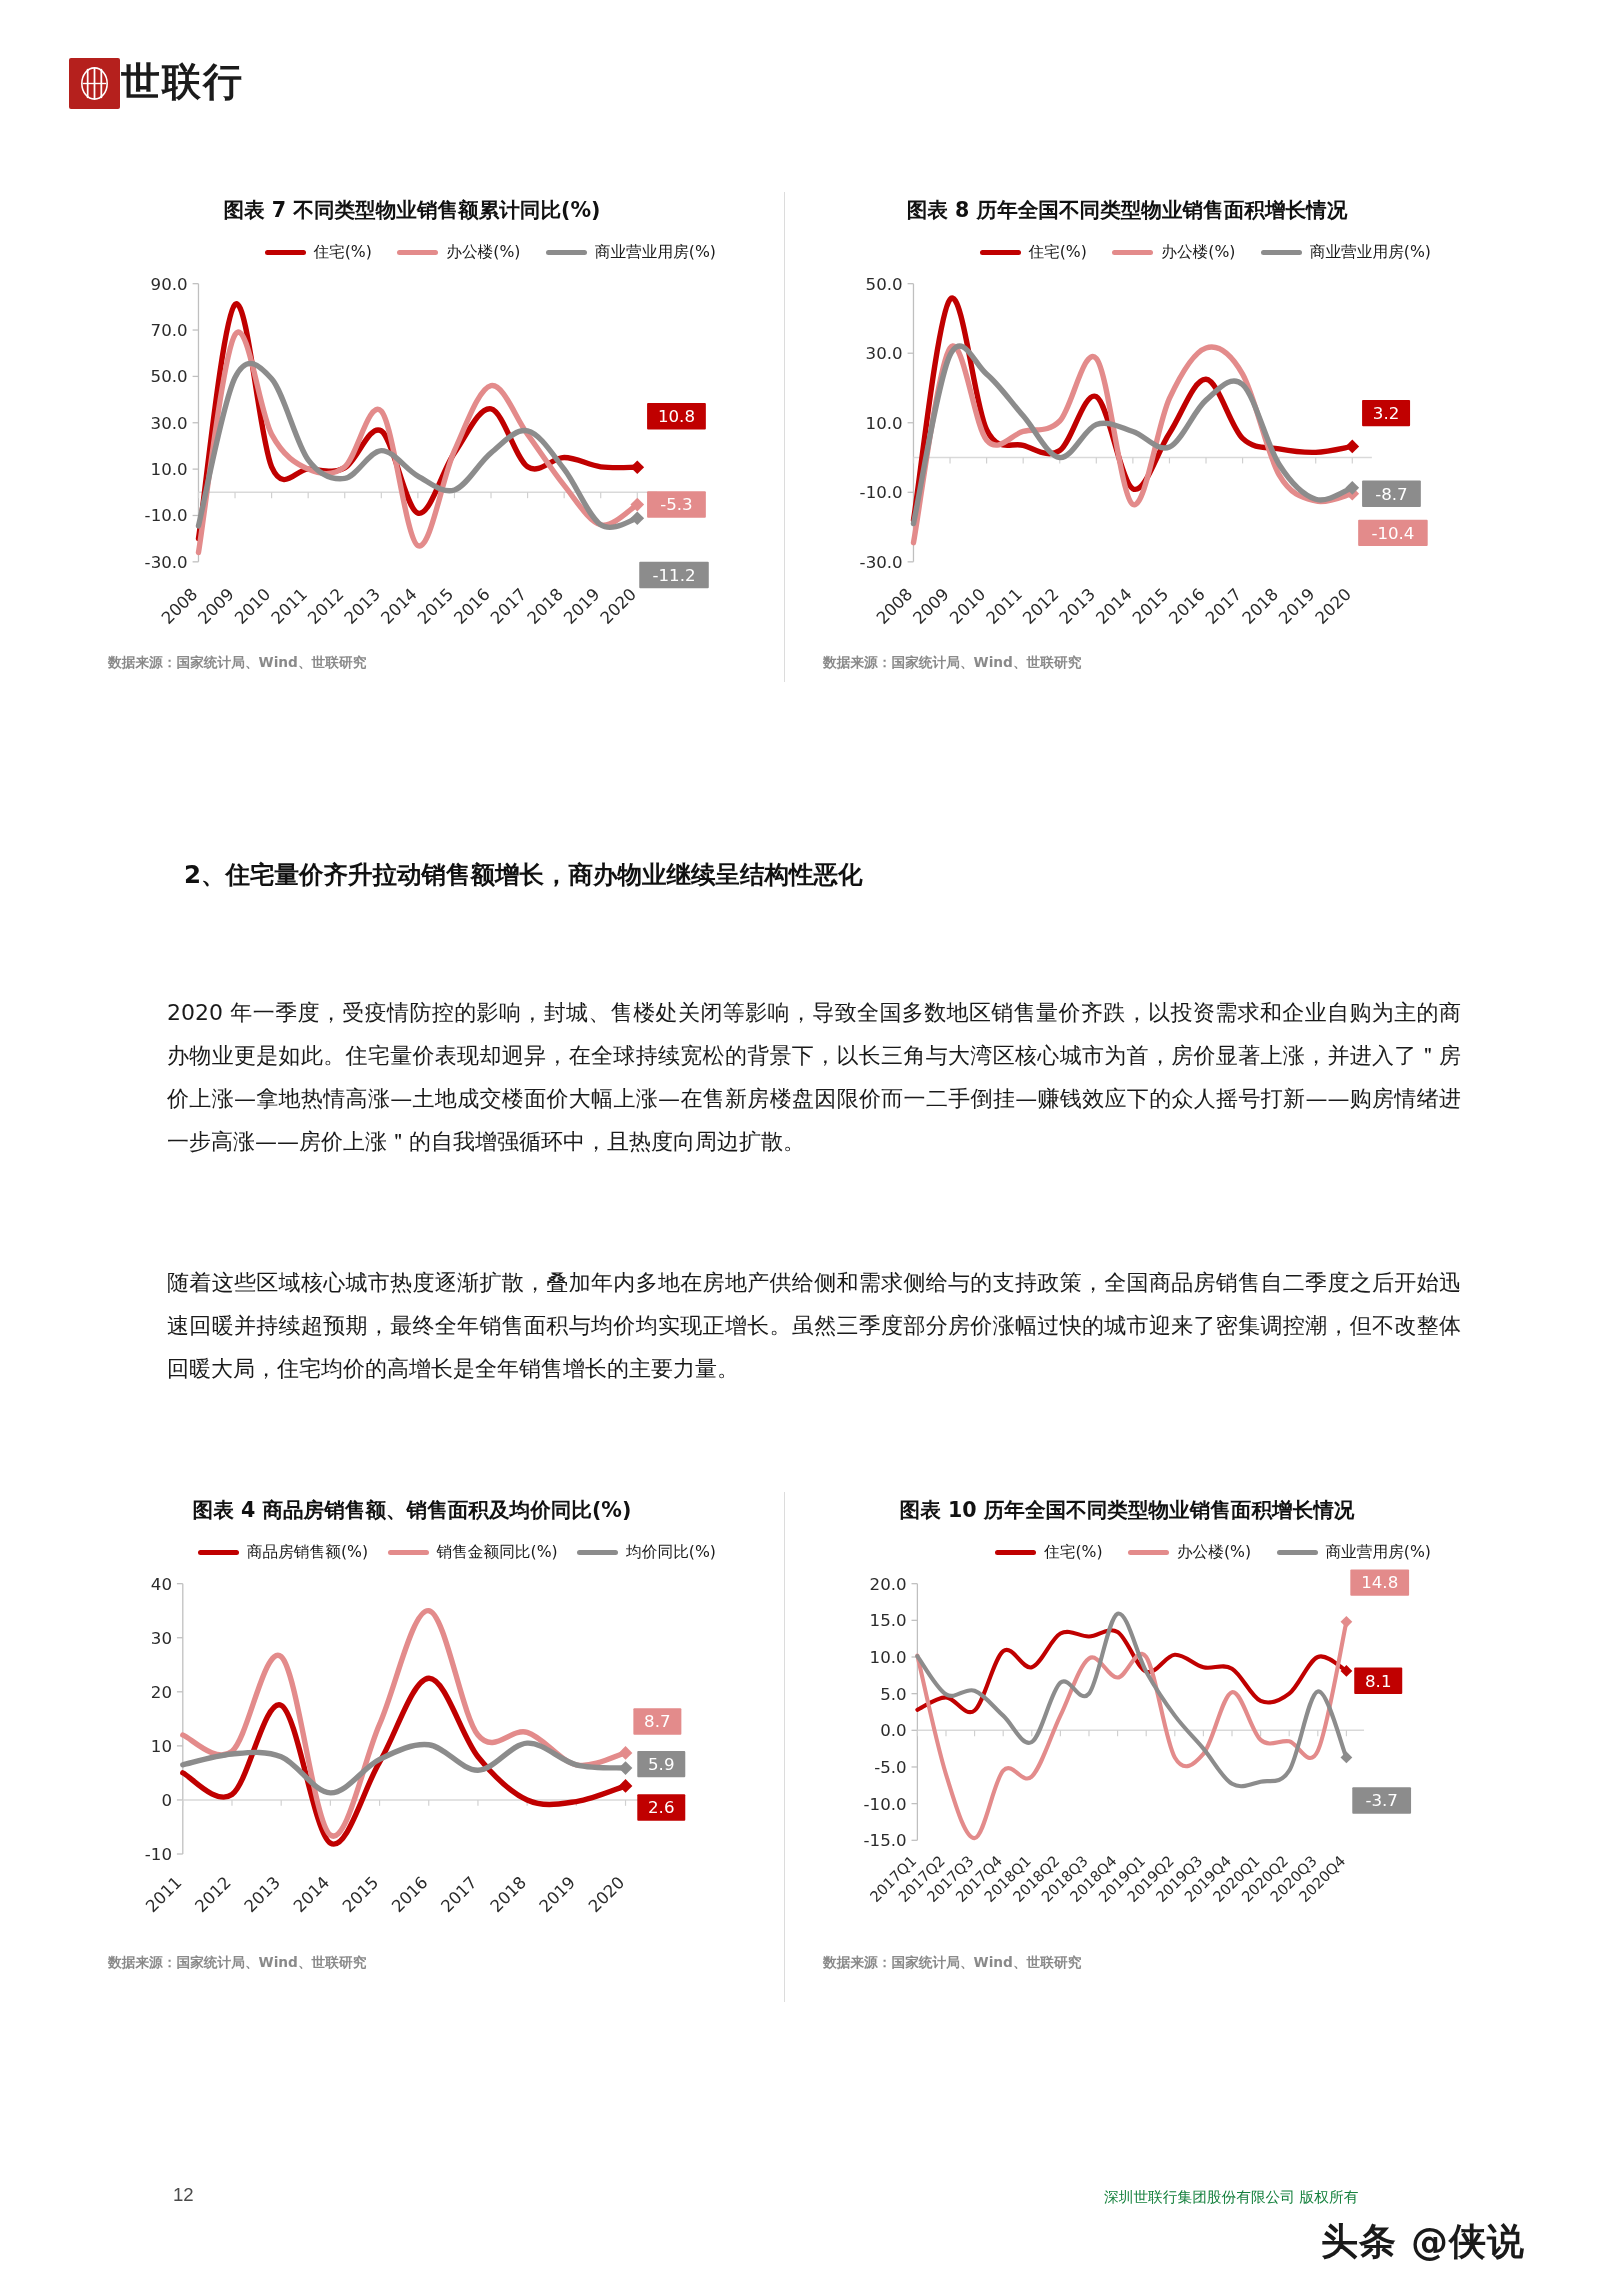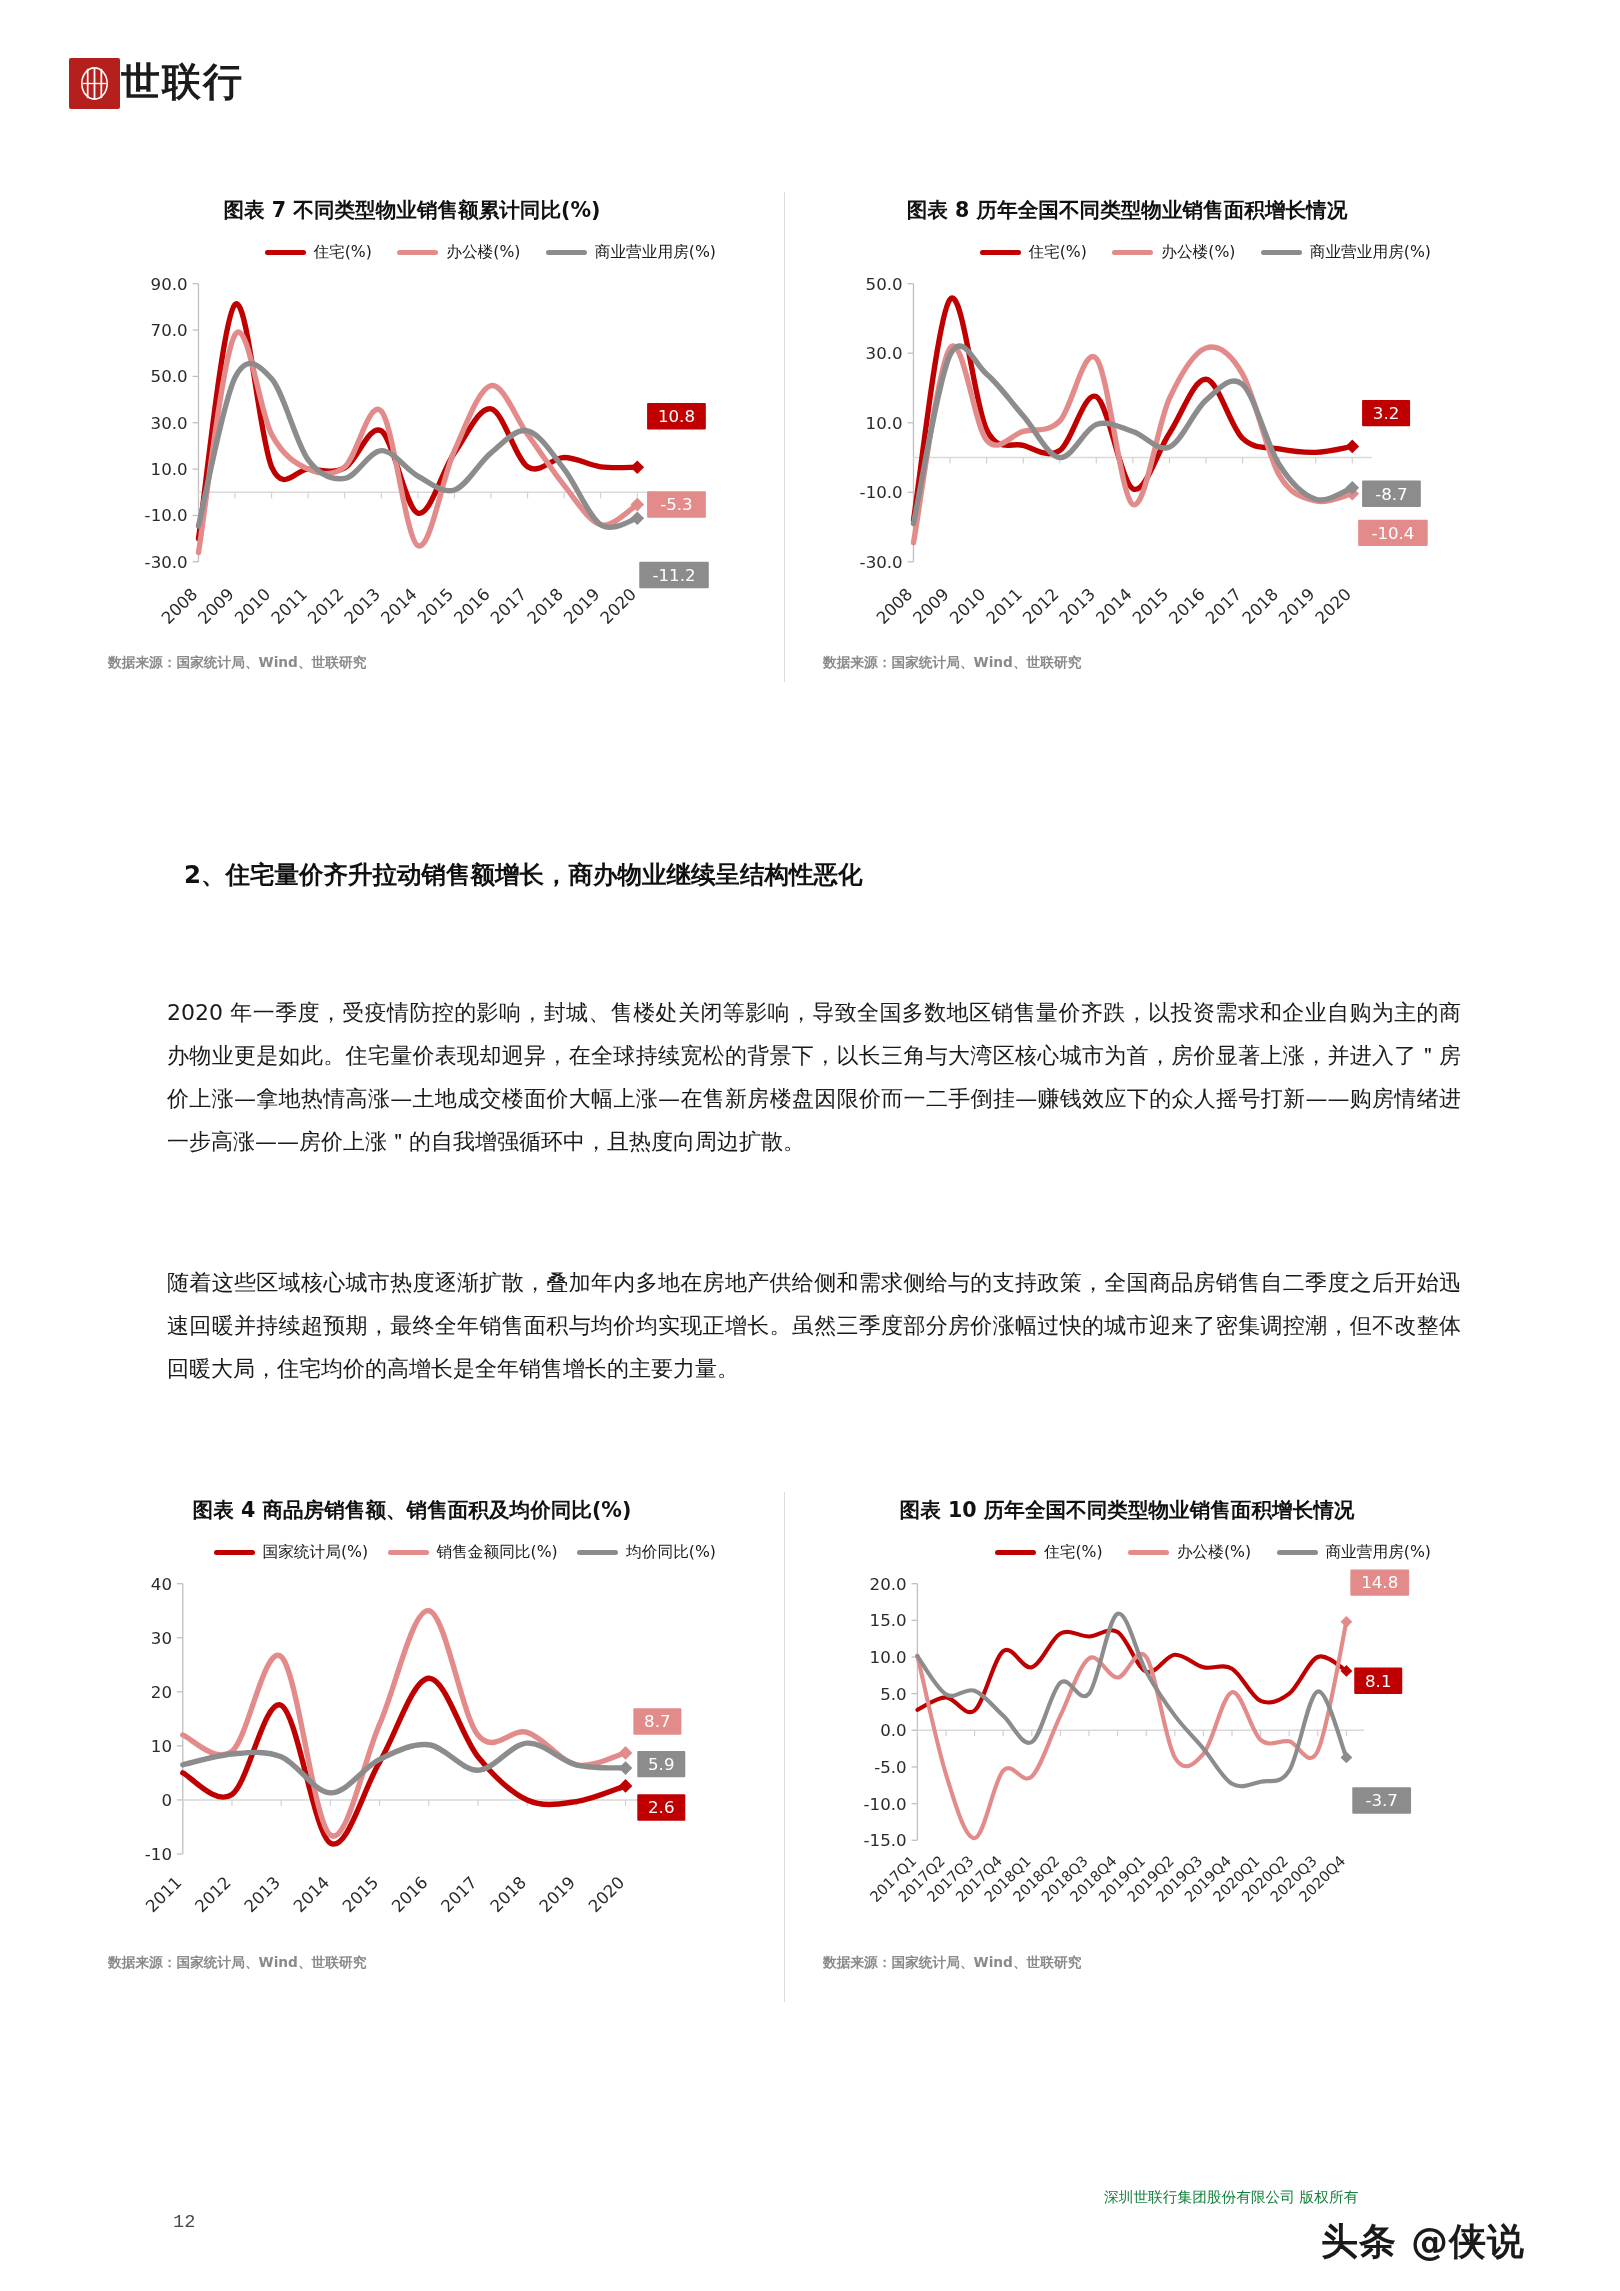--- a/index.html
+++ b/index.html
@@ -57,22 +57,21 @@
   }
   .para {
     position:absolute; font-size:22px; line-height:1.95; color:#1a1a1a;
     text-align:justify; text-justify:inter-ideograph;
     font-family:"DejaVu Sans","Liberation Sans",sans-serif;
   }
 
   
   .page-num {
     position:absolute; left:173px; top:2184px; font-size:18.6px; color:#4a4a4a;
-    font-family:Liberation Mono, monospace;
-    margin-top:28px;
+    font-family:Liberation Sans, sans-serif;
   }
   .copyright {
     position:absolute; left:1068px; top:2188px; font-size:14.7px; color:#15803d;
     font-family:"DejaVu Sans","Liberation Sans",sans-serif; white-space:nowrap;margin-left:36px;
   }
   .watermark {
     position:absolute; left:1321px; top:2217px; font-size:37px; font-weight:bold;
     color:#1a1a1a; font-family:"DejaVu Sans","Liberation Sans",sans-serif;
     white-space:nowrap; letter-spacing:1px;
   }
@@ -252,21 +251,21 @@
 
 <div class="section-heading" style="left:184px; top:858px;">2、住宅量价齐升拉动销售额增长，商办物业继续呈结构性恶化</div>
 <div class="para" style="left:167px; top:992px; width:1294px;">2020 年一季度，受疫情防控的影响，封城、售楼处关闭等影响，导致全国多数地区销售量价齐跌，以投资需求和企业自购为主的商办物业更是如此。住宅量价表现却迥异，在全球持续宽松的背景下，以长三角与大湾区核心城市为首，房价显著上涨，并进入了＂房价上涨—拿地热情高涨—土地成交楼面价大幅上涨—在售新房楼盘因限价而一二手倒挂—赚钱效应下的众人摇号打新——购房情绪进一步高涨——房价上涨＂的自我增强循环中，且热度向周边扩散。</div>
 <div class="para" style="left:167px; top:1262px; width:1294px;">随着这些区域核心城市热度逐渐扩散，叠加年内多地在房地产供给侧和需求侧给与的支持政策，全国商品房销售自二季度之后开始迅速回暖并持续超预期，最终全年销售面积与均价均实现正增长。虽然三季度部分房价涨幅过快的城市迎来了密集调控潮，但不改整体回暖大局，住宅均价的高增长是全年销售增长的主要力量。</div>
 
 <div class="chart-box" style="left:108px; top:1496px; width:608px;">
   <div class="chart-title">图表 4   商品房销售额、销售面积及均价同比(%)</div>
   <div class="legend" style="gap:19.6px;">
     <div class="legend-item">
       <span class="legend-swatch" style="background:#c00000"></span>
-      <span class="legend-label">国家统计局(%)</span>
+      <span class="legend-label">商品房销售额(%)</span>
     </div>
     <div class="legend-item">
       <span class="legend-swatch" style="background:#e38b8b"></span>
       <span class="legend-label">销售金额同比(%)</span>
     </div>
     <div class="legend-item">
       <span class="legend-swatch" style="background:#8c8c8c"></span>
       <span class="legend-label">均价同比(%)</span>
     </div>
   </div>

